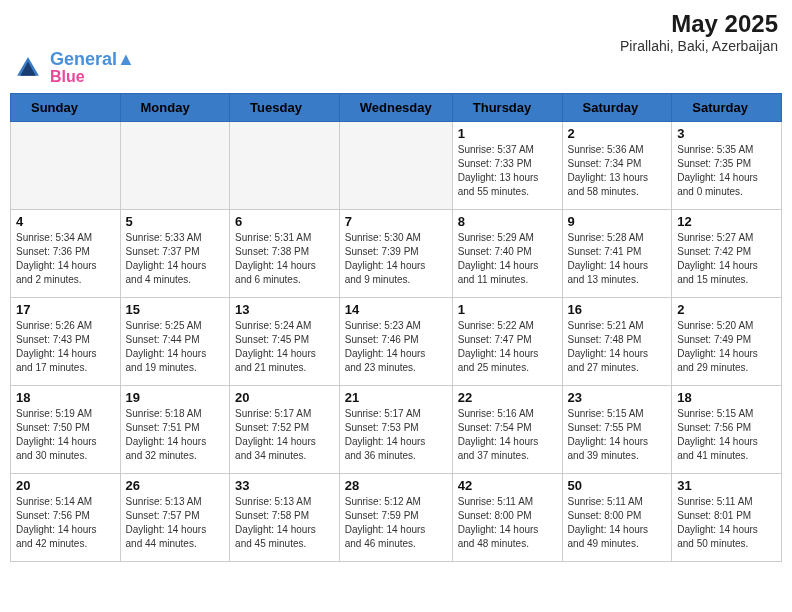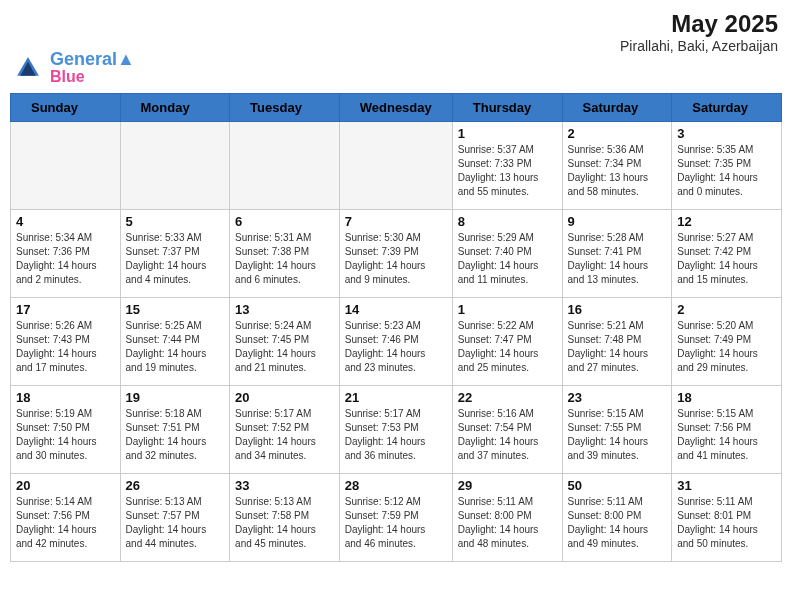--- a/index.html
+++ b/index.html
@@ -243,21 +243,21 @@
         </td>
         <td>
           <div class="day-num">33</div>
           <div class="day-info">Sunrise: 5:13 AM<br>Sunset: 7:58 PM<br>Daylight: 14 hours<br>and 45 minutes.</div>
         </td>
         <td>
           <div class="day-num">28</div>
           <div class="day-info">Sunrise: 5:12 AM<br>Sunset: 7:59 PM<br>Daylight: 14 hours<br>and 46 minutes.</div>
         </td>
         <td>
-          <div class="day-num">29</div>
+          <div class="day-num">42</div>
           <div class="day-info">Sunrise: 5:11 AM<br>Sunset: 8:00 PM<br>Daylight: 14 hours<br>and 48 minutes.</div>
         </td>
         <td>
           <div class="day-num">50</div>
           <div class="day-info">Sunrise: 5:11 AM<br>Sunset: 8:00 PM<br>Daylight: 14 hours<br>and 49 minutes.</div>
         </td>
         <td>
           <div class="day-num">31</div>
           <div class="day-info">Sunrise: 5:11 AM<br>Sunset: 8:01 PM<br>Daylight: 14 hours<br>and 50 minutes.</div>
         </td>

